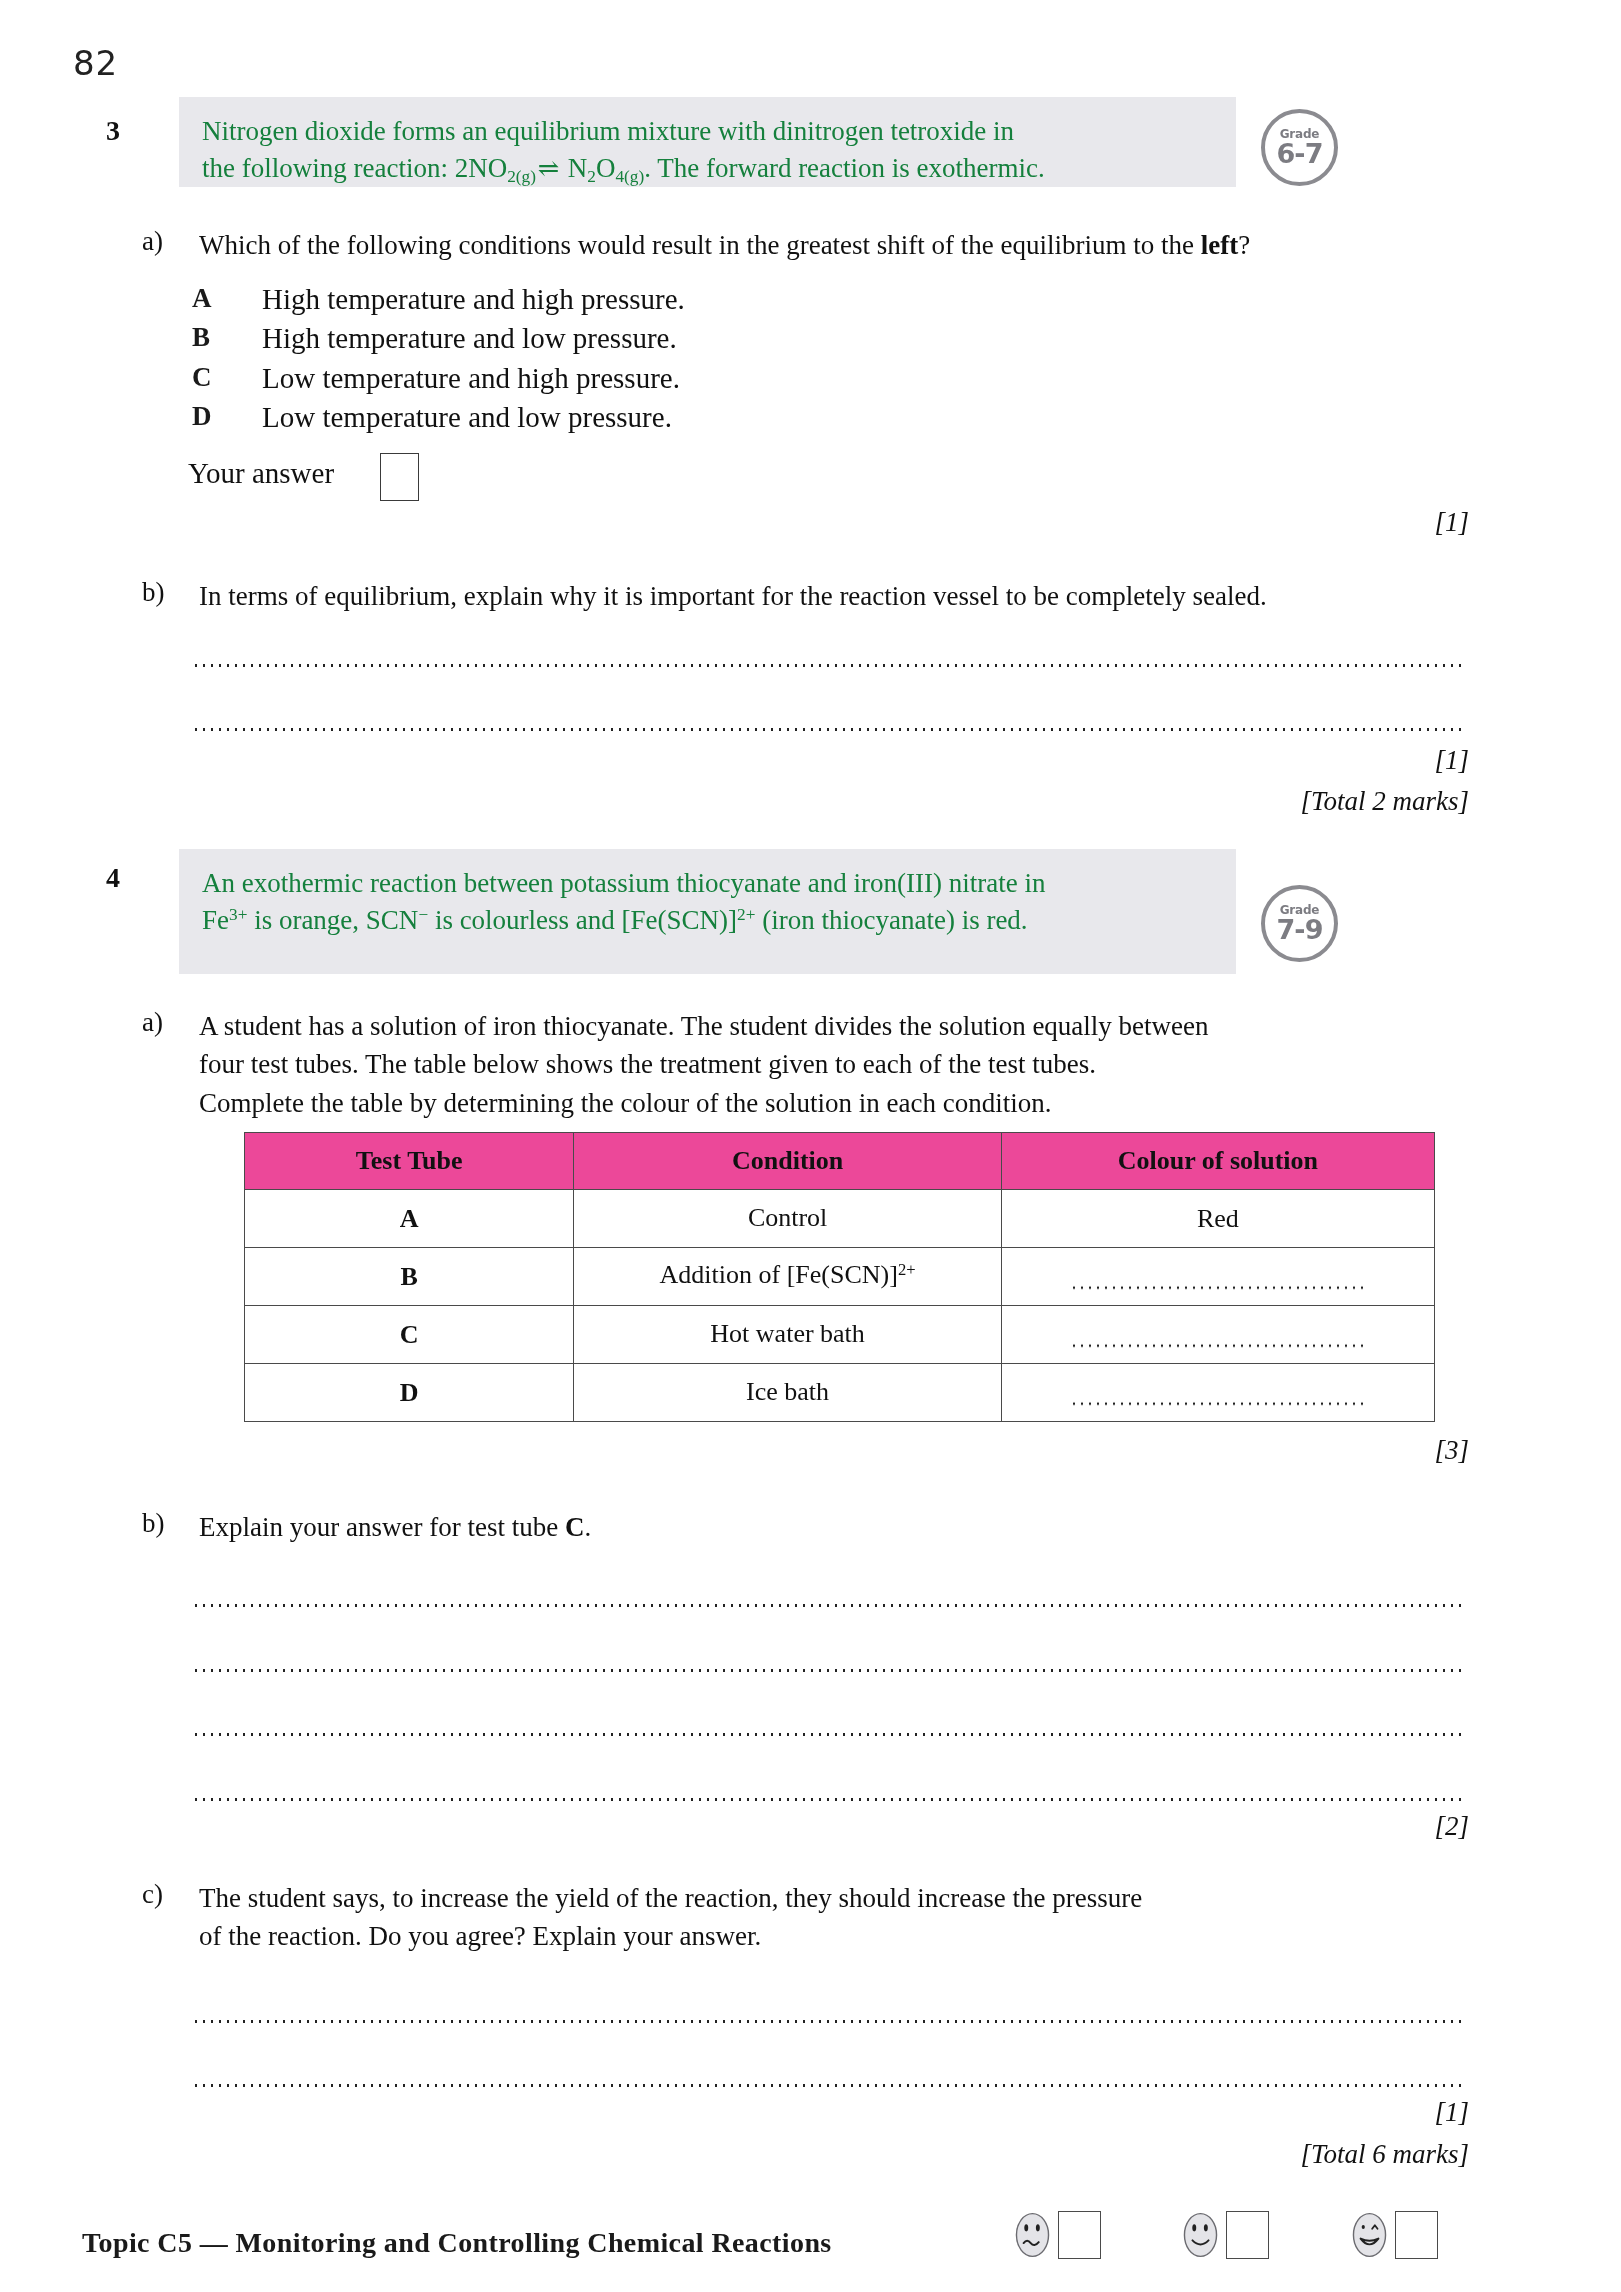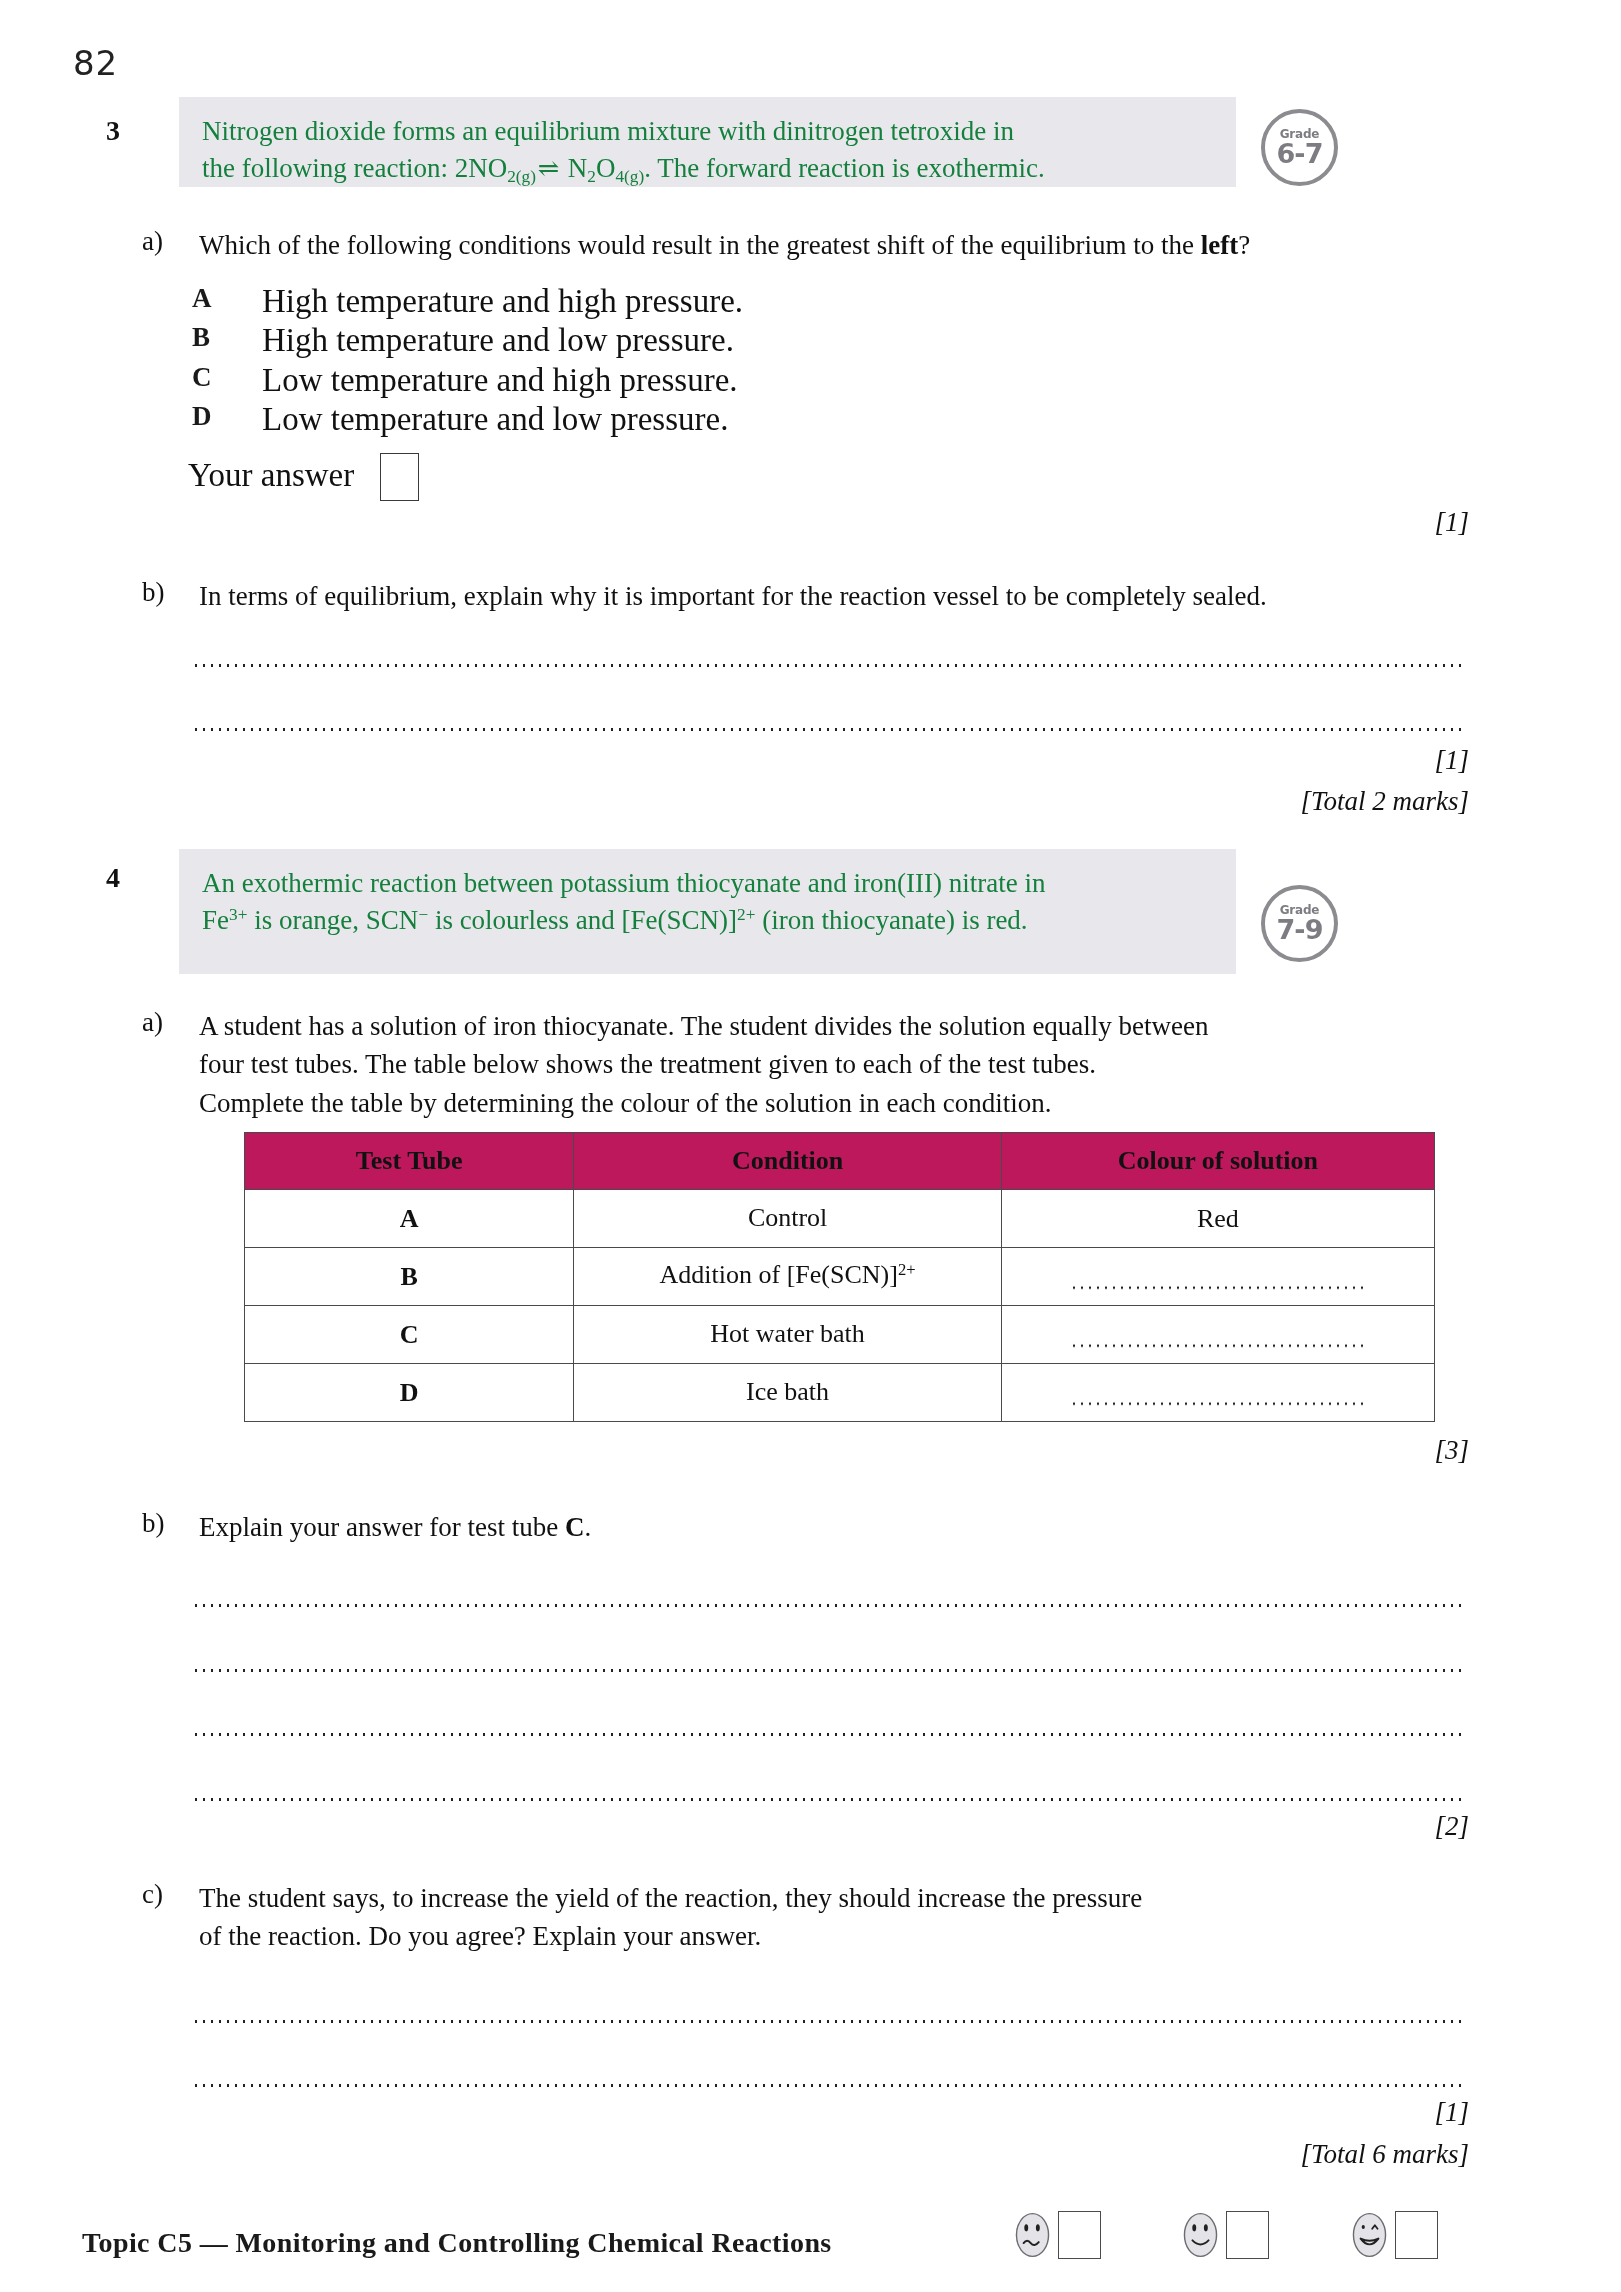--- a/index.html
+++ b/index.html
@@ -90,21 +90,21 @@
   }
   .part-label {
     position: absolute;
     font-size: 27px;
     color: #111;
   }
 
   
   .opt {
     position: absolute;
-    font-size: 33px;
+    font-size: 29px;
     color: #111;
   }
   .opt-letter {
     position: absolute;
     font-weight: bold;
     font-size: 27px;
   }
 
   
   .answer-box {
@@ -147,21 +147,21 @@
     font-size: 26px;
     color: #111;
   }
   .qtable th, .qtable td {
     border: 1.8px solid #4a4a4a;
     text-align: center;
     vertical-align: middle;
     padding: 0;
   }
   .qtable thead th {
-    background: #be185d;
+    background: #ec4899;
     font-weight: bold;
     height: 56px;
     margin-left: 40px;
   }
   .qtable tbody td {
     height: 57px;
     background: #fff;
   }
   .qtable td.tt-col { font-weight: bold; }
   .cell-dots {

